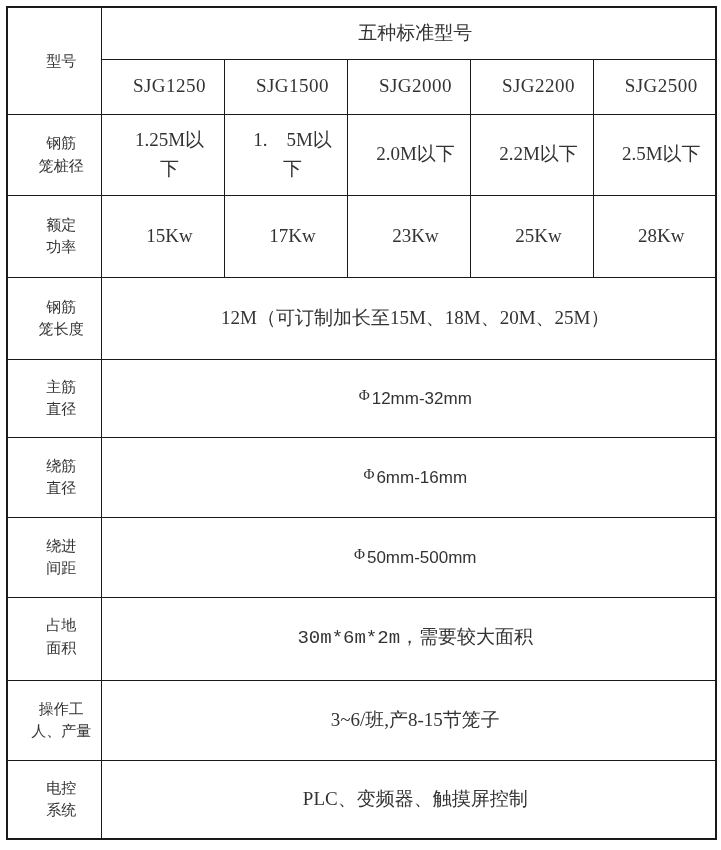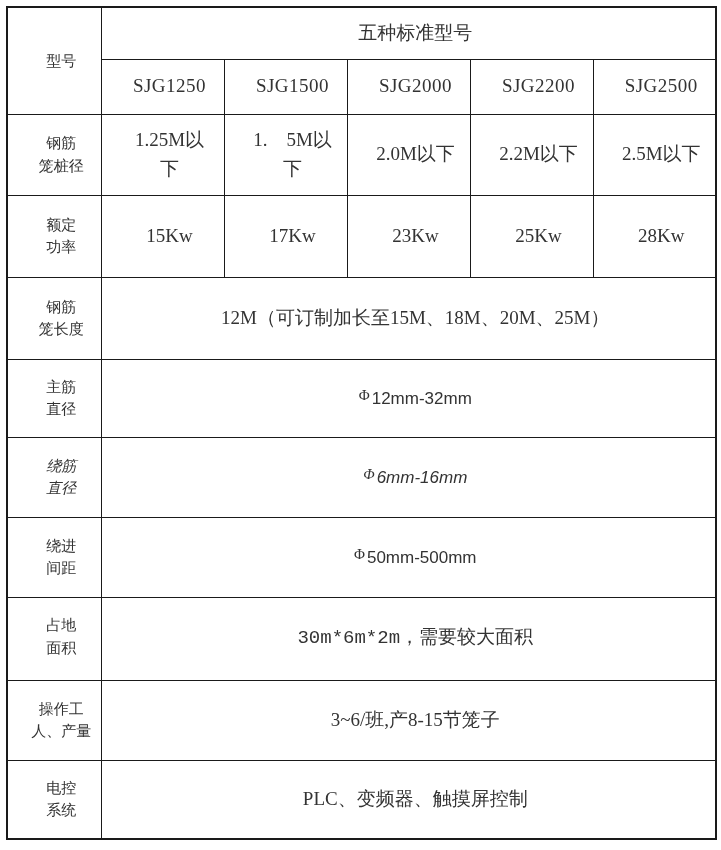--- a/index.html
+++ b/index.html
@@ -36,21 +36,21 @@
     color: #333333;
     margin-left: 40px;
   }
   
   tr.rh1  { height: 52px; }
   tr.rh2  { height: 55px; }
   tr.rh3  { height: 81px; }
   tr.rh4  { height: 82px; padding-left: 18px; }
   tr.rh5  { height: 82px; }
   tr.rh6  { height: 78px; }
-  tr.rh7  { height: 80px; font-style: italic; }
+  tr.rh7  { height: 80px; }
   tr.rh8  { height: 80px; padding-left: 40px; }
   tr.rh9  { height: 83px; font-family: Liberation Mono, monospace; }
   tr.rh10 { height: 80px; }
   tr.rh11 { height: 79px; }
 
   td.lbl { font-size: 15px; }
   td.model { letter-spacing: 0.5px; }
 
   .phi {
     display: inline-block;

